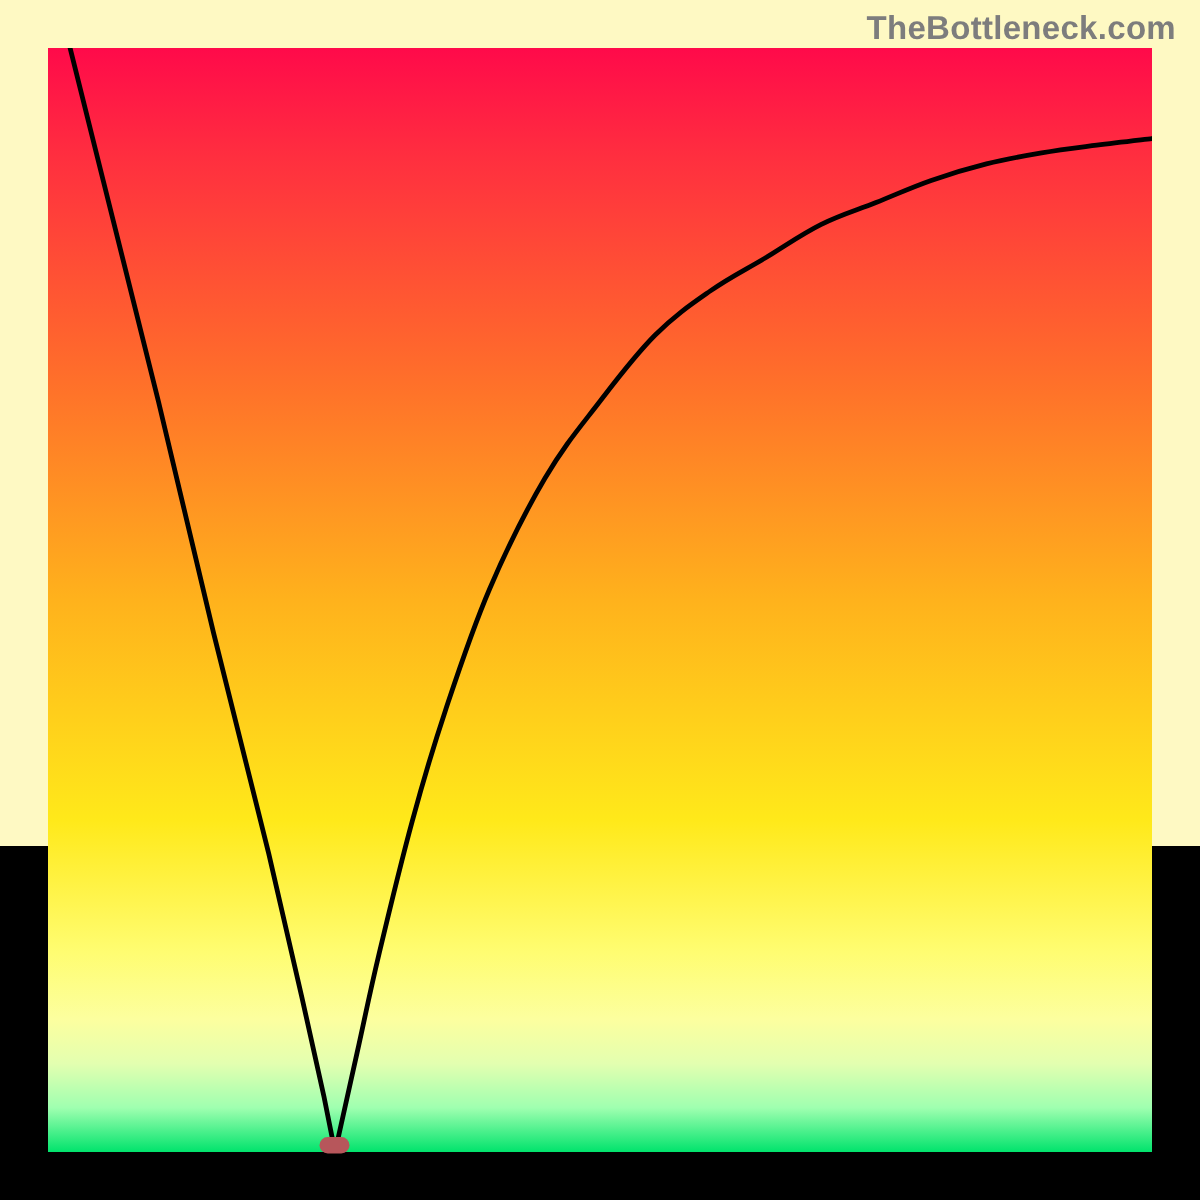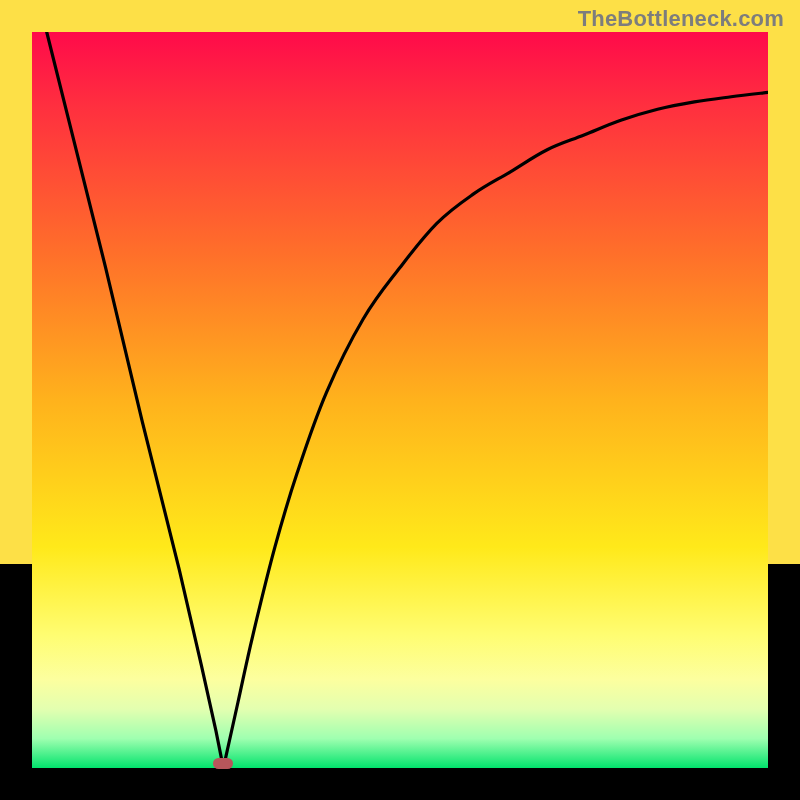--- a/index.html
+++ b/index.html
@@ -9,21 +9,21 @@
     height: 800px;
     background: #000;
     overflow: hidden;
   }
   .frame {
     position: absolute;
     top: 0;
     left: 0;
     width: 800px;
     height: 564px;
-    background: #fde047;
+    background: #fef9c3;
   }
   .plot-area {
     position: absolute;
     left: 32px;
     top: 32px;
     width: 736px;
     height: 736px;
     
     background: linear-gradient(
       to bottom,

